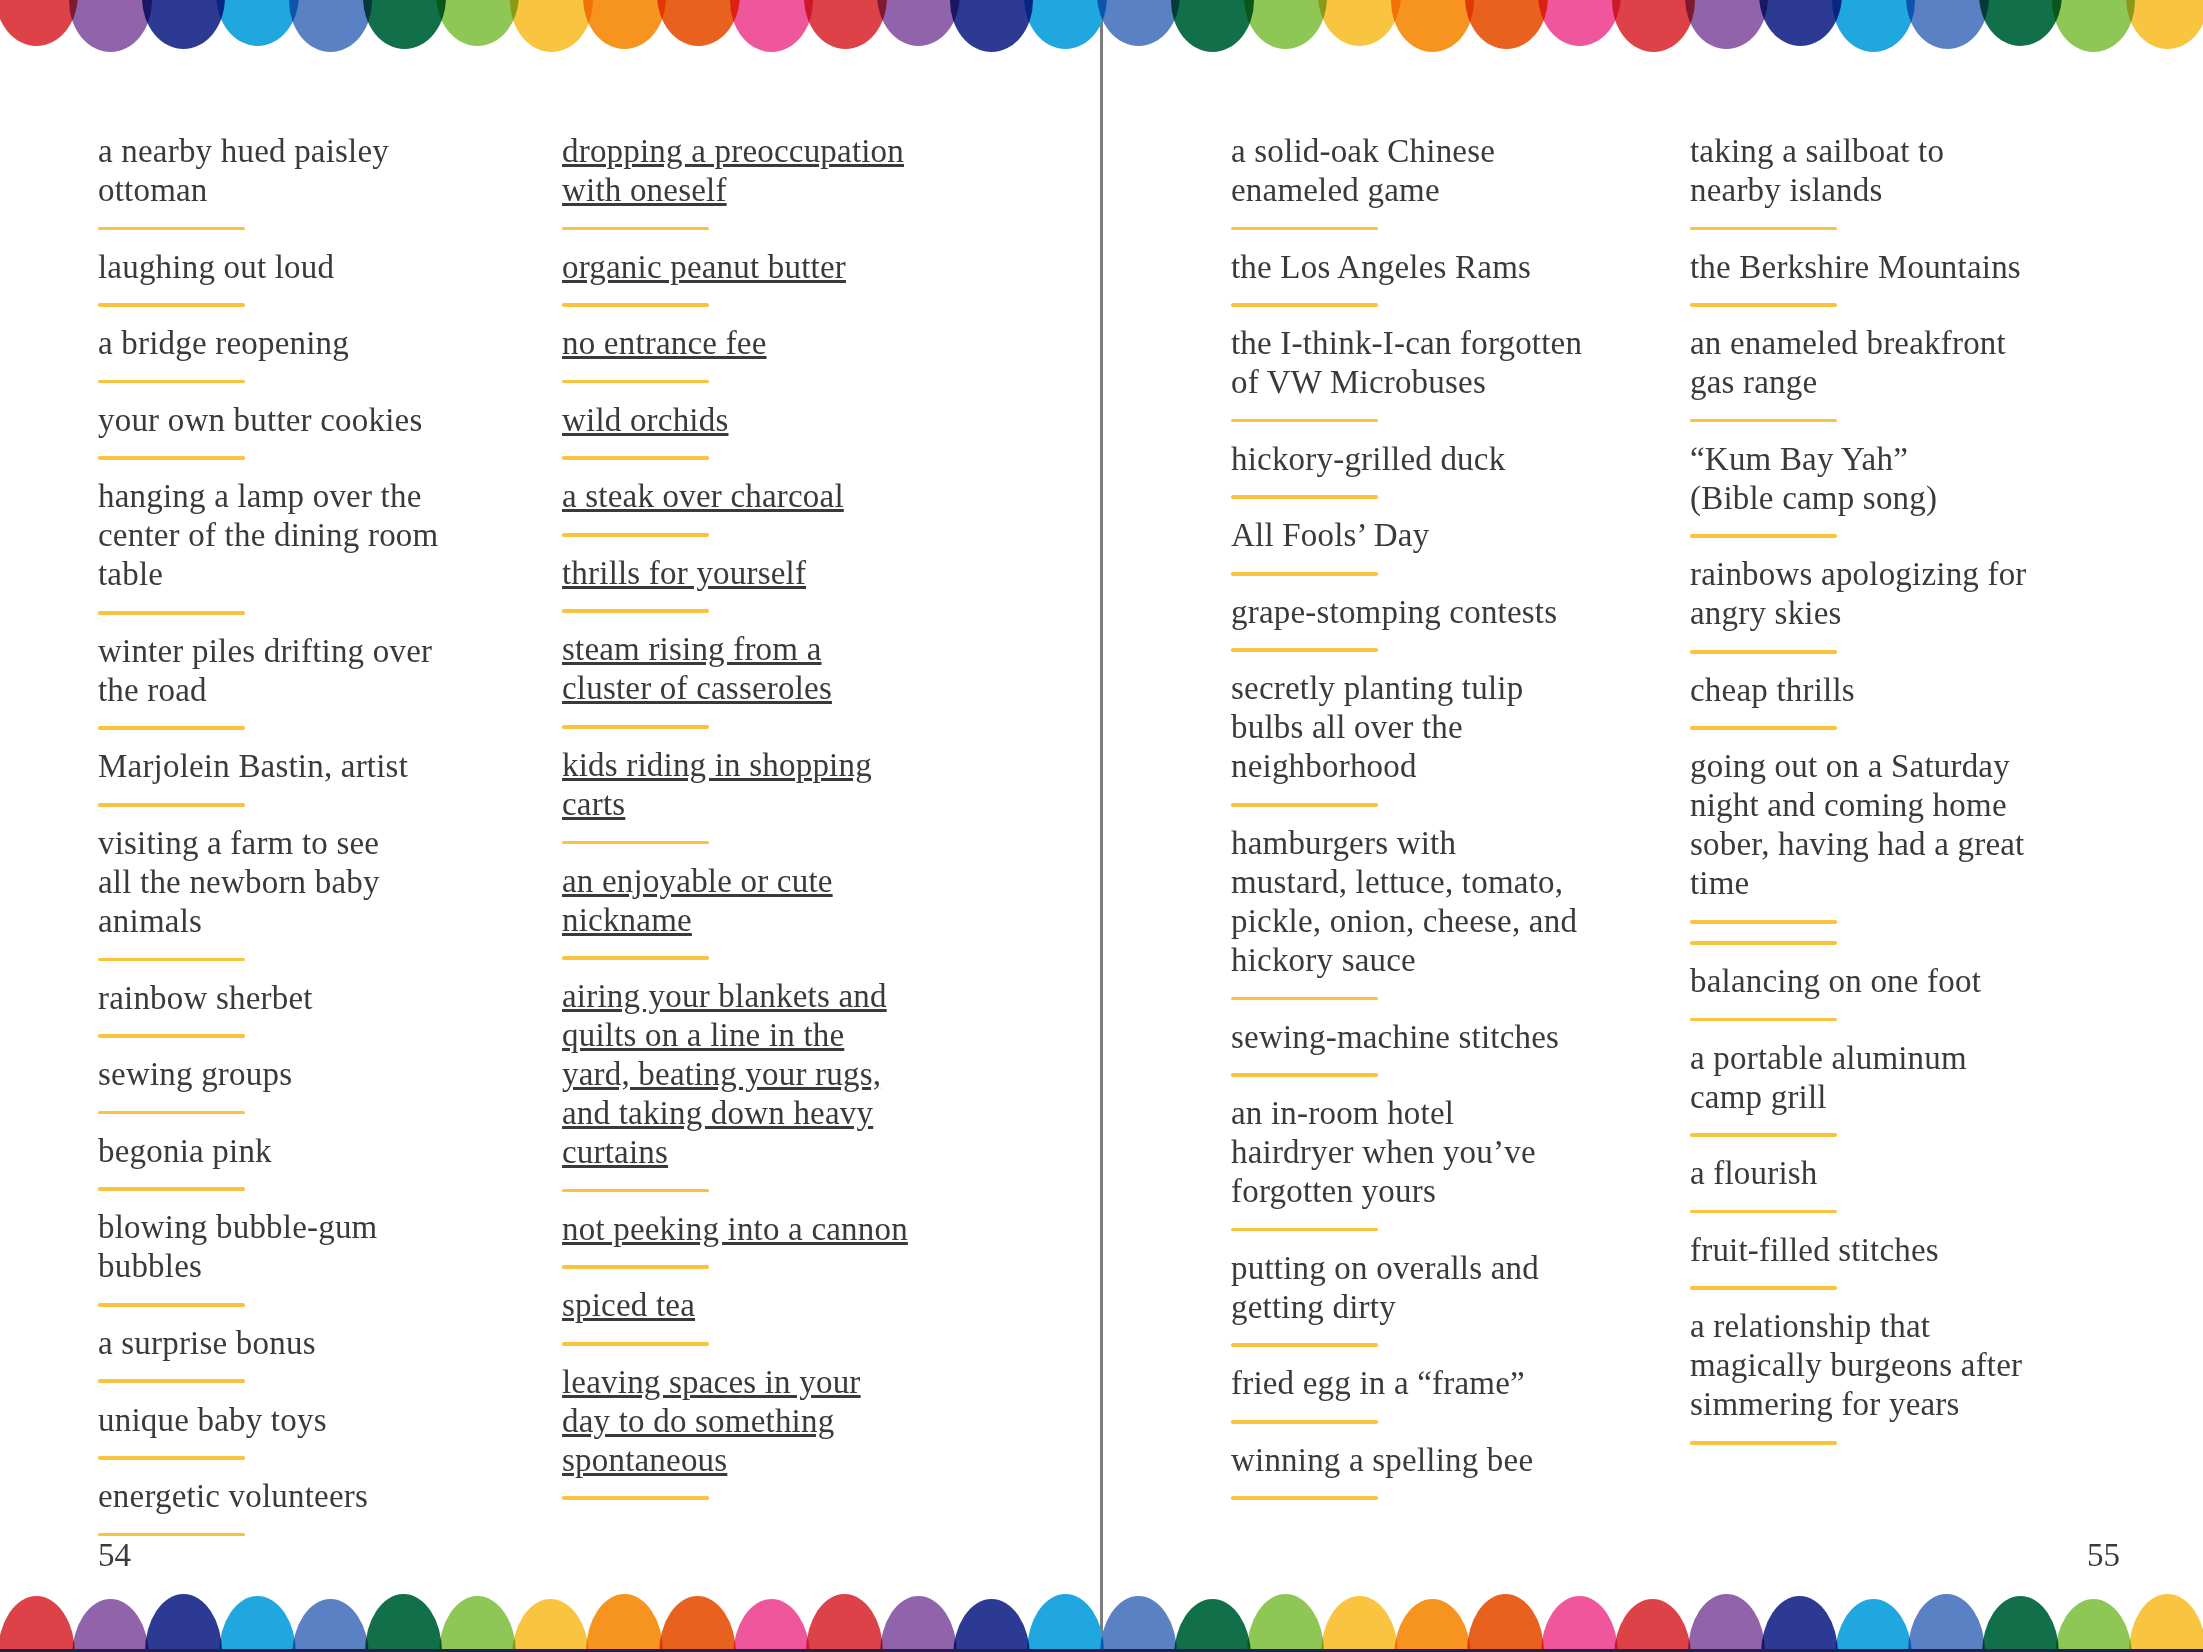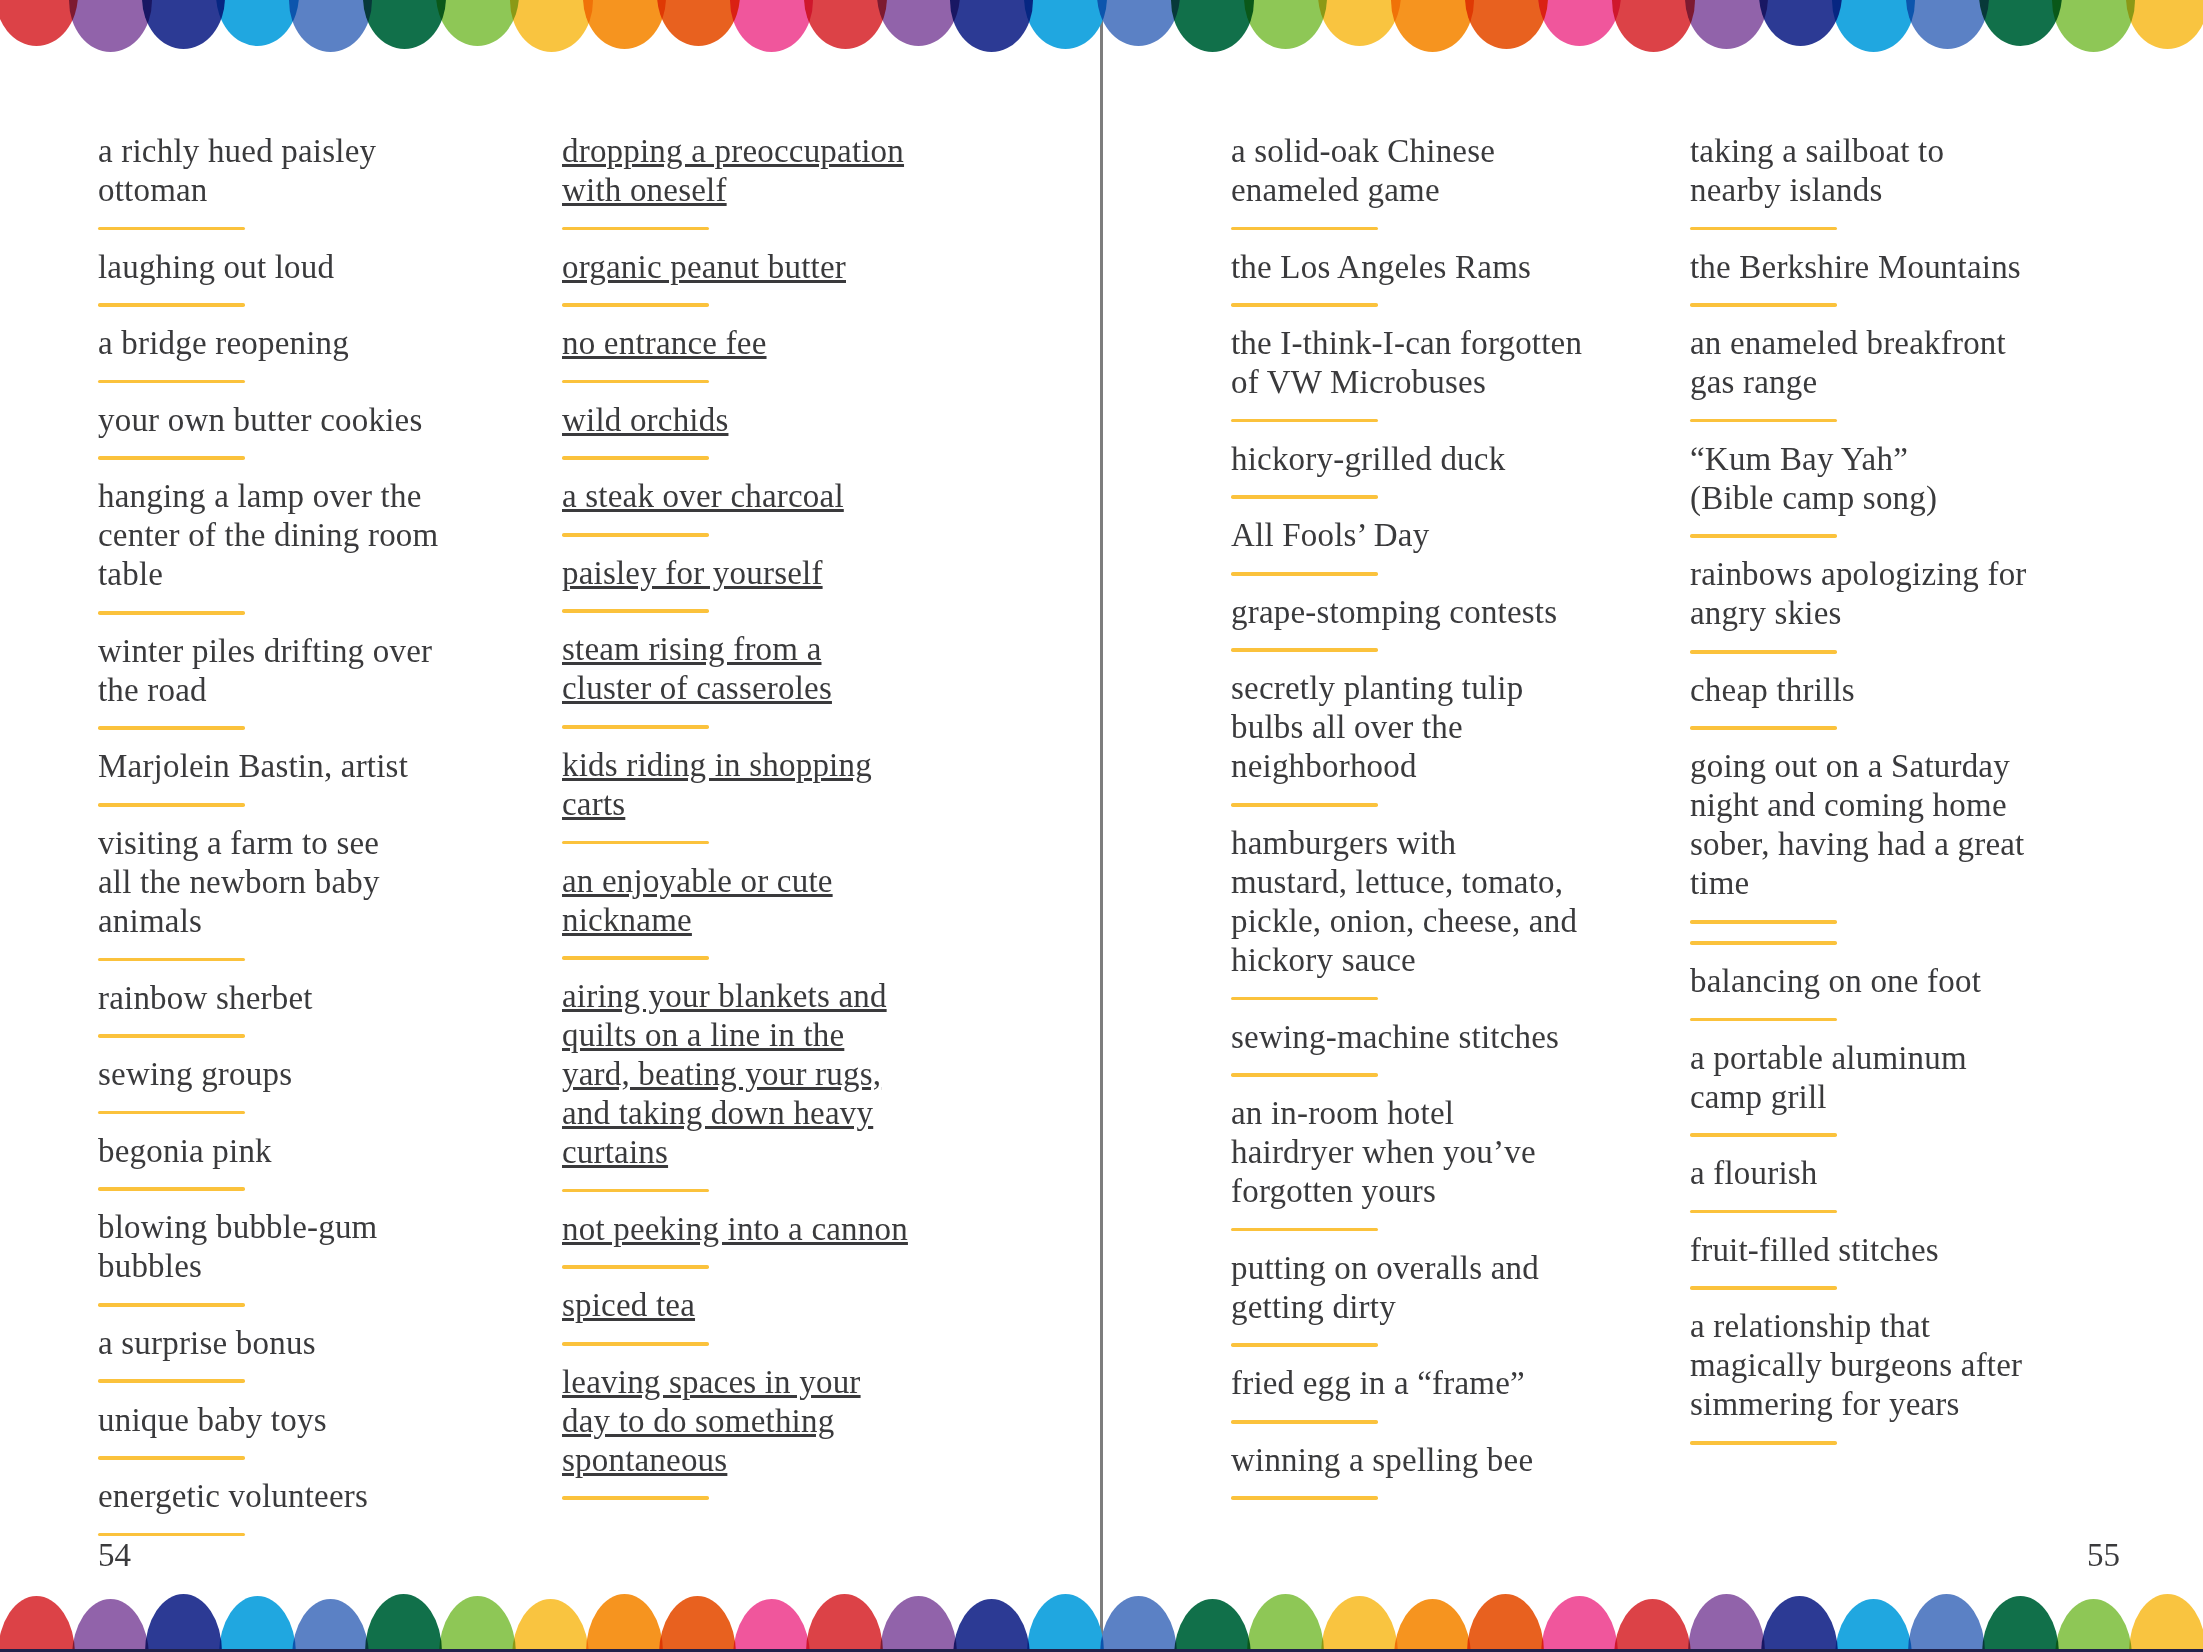--- a/index.html
+++ b/index.html
@@ -66,21 +66,21 @@
 </style>
 </head>
 <body style="color: rgb(58, 58, 60);">
 
 <div class="page-half" id="left-page"></div>
 <div class="page-half" id="right-page"></div>
 
 <div class="gutter" style="background: rgb(125, 125, 125);"></div>
 
 <div class="column" id="col-54-1">
-    <div class="item">a richly hued paisley
+    <div class="item">a nearby hued paisley
 ottoman</div>
     <div class="sep" style="background: rgb(251, 194, 60);"></div>
     <div class="item">laughing out loud</div>
     <div class="sep" style="background: rgb(251, 194, 60);"></div>
     <div class="item">a bridge reopening</div>
     <div class="sep" style="background: rgb(251, 194, 60);"></div>
     <div class="item">your own butter cookies</div>
     <div class="sep" style="background: rgb(251, 194, 60);"></div>
     <div class="item">hanging a lamp over the
 center of the dining room
@@ -116,21 +116,21 @@
 with oneself</div>
     <div class="sep" style="background: rgb(251, 194, 60);"></div>
     <div class="item">organic peanut butter</div>
     <div class="sep" style="background: rgb(251, 194, 60);"></div>
     <div class="item">no entrance fee</div>
     <div class="sep" style="background: rgb(251, 194, 60);"></div>
     <div class="item">wild orchids</div>
     <div class="sep" style="background: rgb(251, 194, 60);"></div>
     <div class="item">a steak over charcoal</div>
     <div class="sep" style="background: rgb(251, 194, 60);"></div>
-    <div class="item">paisley for yourself</div>
+    <div class="item">thrills for yourself</div>
     <div class="sep" style="background: rgb(251, 194, 60);"></div>
     <div class="item">steam rising from a
 cluster of casseroles</div>
     <div class="sep" style="background: rgb(251, 194, 60);"></div>
     <div class="item">kids riding in shopping
 carts</div>
     <div class="sep" style="background: rgb(251, 194, 60);"></div>
     <div class="item">an enjoyable or cute
 nickname</div>
     <div class="sep" style="background: rgb(251, 194, 60);"></div>

